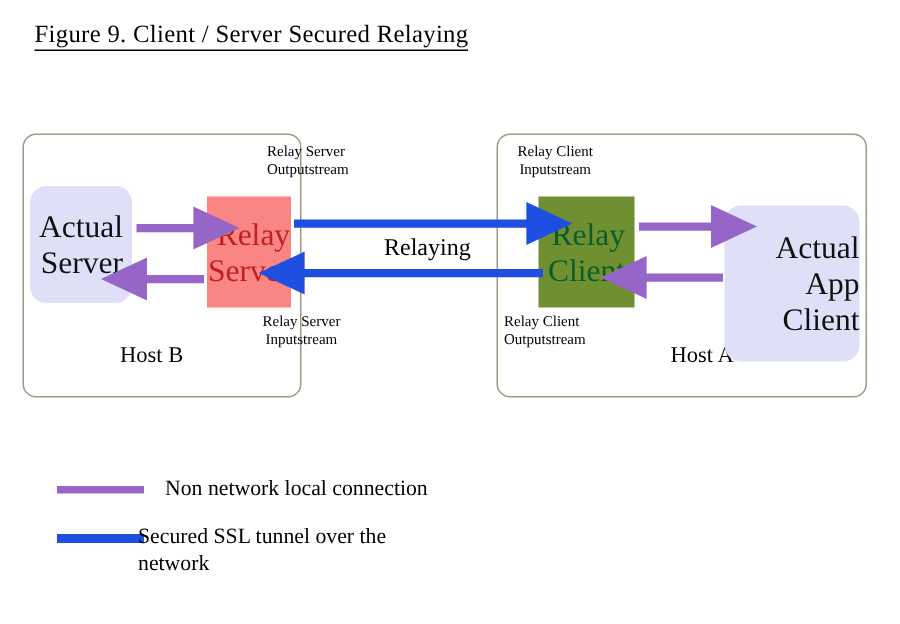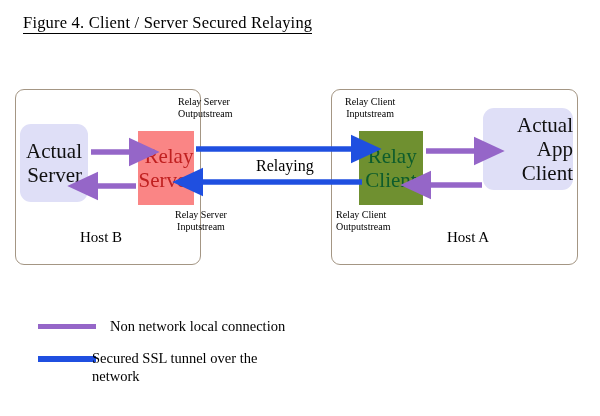--- a/index.html
+++ b/index.html
@@ -72,21 +72,21 @@
     left: 138px; top: 131px; width: 56px; height: 74px;
     background: #fa8585;
     color: #c02020;
   }
   #relay-client {
     left: 359px; top: 131px; width: 64px; height: 74px;
     background: #6f9030;
     color: #0d5c2c;
   }
   #actual-app-client {
-    left: 483px; top: 108px; width: 90px; height: 82px;
+    left: 483px; top: 137px; width: 90px; height: 104px;
     background: #dfdff7;
     border-radius: 11px;
     color: #111111;
   }
 
   
   .stream-label {
     position: absolute;
     font-size: 10px;
     line-height: 1.18;
@@ -129,21 +129,21 @@
     line-height: 1.25;
   }
   #legend-text-purple { left: 110px; top: 317px; white-space: nowrap; }
   #legend-text-blue   { left: 92px; top: 349px; width: 215px; }
 </style>
 </head>
 <body>
 
 <div id="page">
 
-  <div id="figure-title">Figure 4. Client / Server Secured Relaying</div>
+  <div id="figure-title">Figure 9. Client / Server Secured Relaying</div>
 
   <div class="host-box" id="host-b-box"></div>
   <div class="host-box" id="host-a-box"></div>
 
   <div class="host-label" id="host-b-label">Host B</div>
   <div class="host-label" id="host-a-label">Host A</div>
 
   <div class="node" id="actual-server">
     <span class="node-text">
       <span>Actual</span><br>

